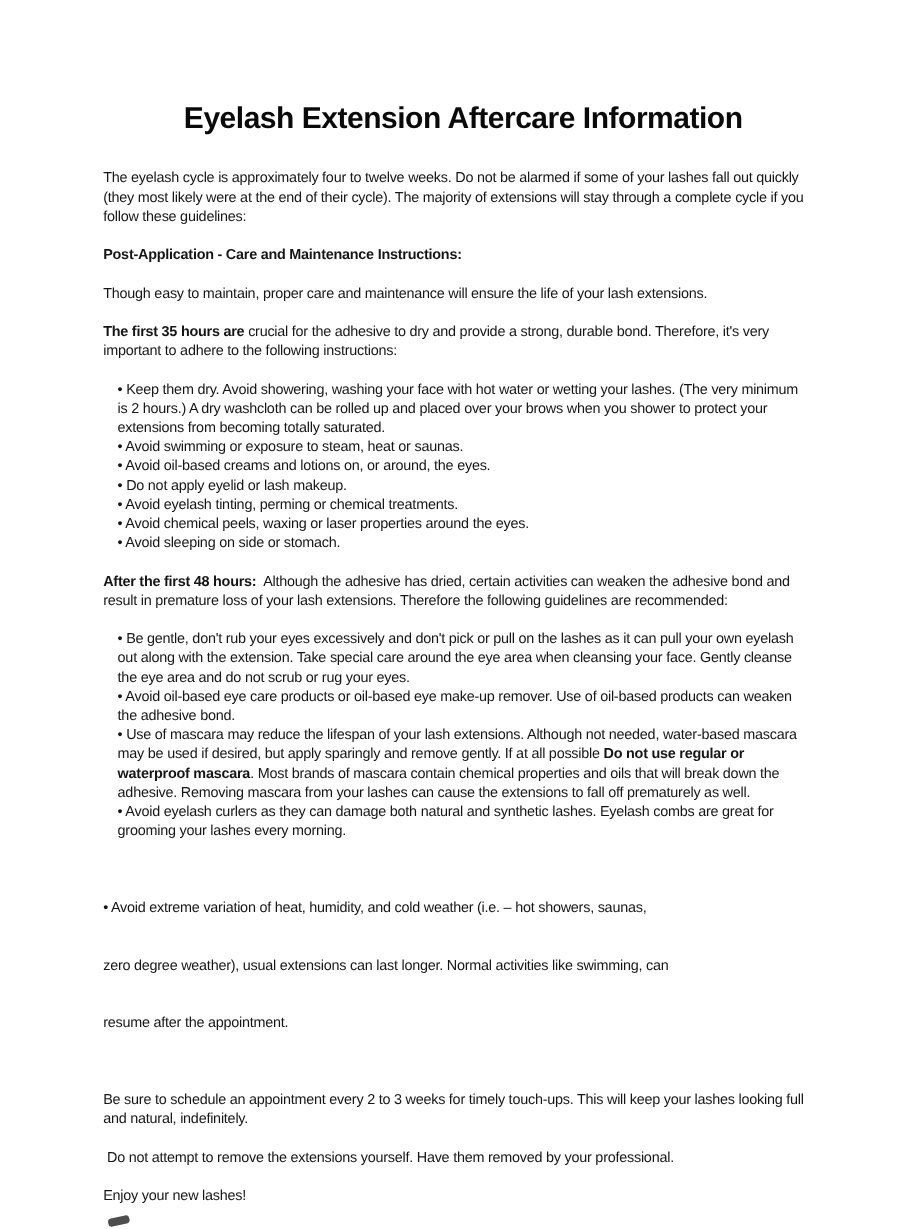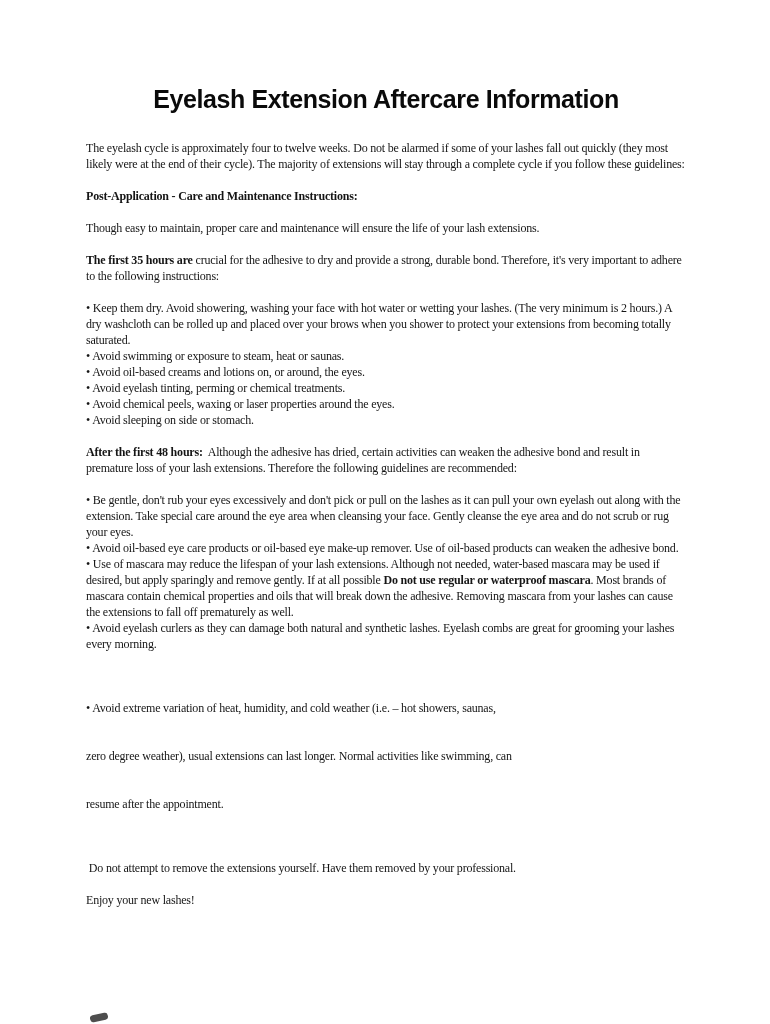--- a/index.html
+++ b/index.html
@@ -19,23 +19,23 @@
   }
   .page h1 {
     margin: 0 0 26px 0;
     text-align: center;
     font-size: 25px;
     line-height: 30px;
     font-weight: 700;
     letter-spacing: -0.4px;
     color: #0a0a0a;
   }
-  p { margin: 16px 0; white-space: pre-wrap; font-family: Liberation Serif, serif; }
+  p { margin: 16px 0; white-space: pre-wrap; }
   .tight { margin: 0; }
-  .group { margin: 16px 0; }
+  .group { margin: 16px 12px; }
   strong, .bold { font-weight: 700; }
   .line { display: block; }
   .artifact {
     position: absolute;
     left: 90px;
     bottom: 3px;
     width: 18px;
     height: 7px;
     background: #2f2f2f;
     border-radius: 3px;
@@ -55,40 +55,42 @@
   <p class="bold">Post-Application - Care and Maintenance Instructions:</p>
 
   <p>Though easy to maintain, proper care and maintenance will ensure the life of your lash extensions.</p>
 
   <p><strong>The first 35 hours are</strong><span> crucial for the adhesive to dry and provide a strong, durable bond. Therefore, it's very important to adhere to the following instructions:</span></p>
 
   <div class="group">
     <p class="tight">• Keep them dry. Avoid showering, washing your face with hot water or wetting your lashes. (The very minimum is 2 hours.) A dry washcloth can be rolled up and placed over your brows when you shower to protect your extensions from becoming totally saturated.</p>
     <p class="tight">• Avoid swimming or exposure to steam, heat or saunas.</p>
     <p class="tight">• Avoid oil-based creams and lotions on, or around, the eyes.</p>
+    <p class="tight">• Do not apply eyelid or lash makeup.</p>
     <p class="tight">• Avoid eyelash tinting, perming or chemical treatments.</p>
     <p class="tight">• Avoid chemical peels, waxing or laser properties around the eyes.</p>
     <p class="tight">• Avoid sleeping on side or stomach.</p>
   </div>
 
   <p><strong>After the first 48 hours:</strong><span>  Although the adhesive has dried, certain activities can weaken the adhesive bond and result in premature loss of your lash extensions. Therefore the following guidelines are recommended:</span></p>
 
   <div class="group">
     <p class="tight">• Be gentle, don't rub your eyes excessively and don't pick or pull on the lashes as it can pull your own eyelash out along with the extension. Take special care around the eye area when cleansing your face. Gently cleanse the eye area and do not scrub or rug your eyes.</p>
     <p class="tight">• Avoid oil-based eye care products or oil-based eye make-up remover. Use of oil-based products can weaken the adhesive bond.</p>
     <p class="tight"><span>• Use of mascara may reduce the lifespan of your lash extensions. Although not needed, water-based mascara may be used if desired, but apply sparingly and remove gently. If at all possible </span><strong>Do not use regular or waterproof mascara</strong><span>. Most brands of mascara contain chemical properties and oils that will break down the adhesive. Removing mascara from your lashes can cause the extensions to fall off prematurely as well.</span></p>
     <p class="tight">• Avoid eyelash curlers as they can damage both natural and synthetic lashes. Eyelash combs are great for grooming your lashes every morning.</p>
   </div>
 
   <p>
     <span class="line">• Avoid extreme variation of heat, humidity, and cold weather (i.e. – hot showers, saunas,</span>
     <span class="line">zero degree weather), usual extensions can last longer. Normal activities like swimming, can</span>
     <span class="line">resume after the appointment.</span>
   </p>
 
+  <p>Be sure to schedule an appointment every 2 to 3 weeks for timely touch-ups. This will keep your lashes looking full and natural, indefinitely.</p>
 
   <p> Do not attempt to remove the extensions yourself. Have them removed by your professional.</p>
 
   <p>Enjoy your new lashes!</p>
 
   <div class="artifact"></div>
 
 </div>
 
 </body></html>

